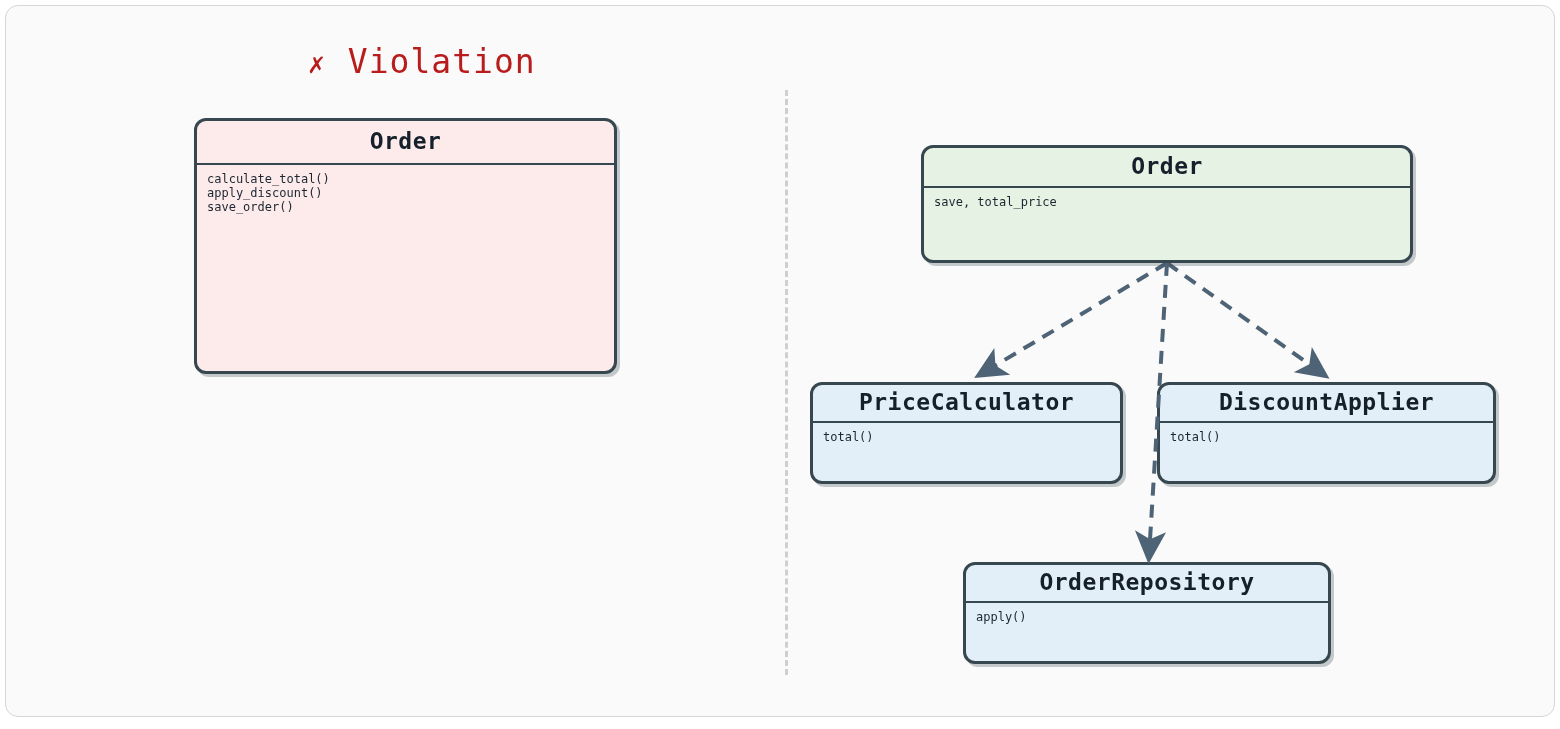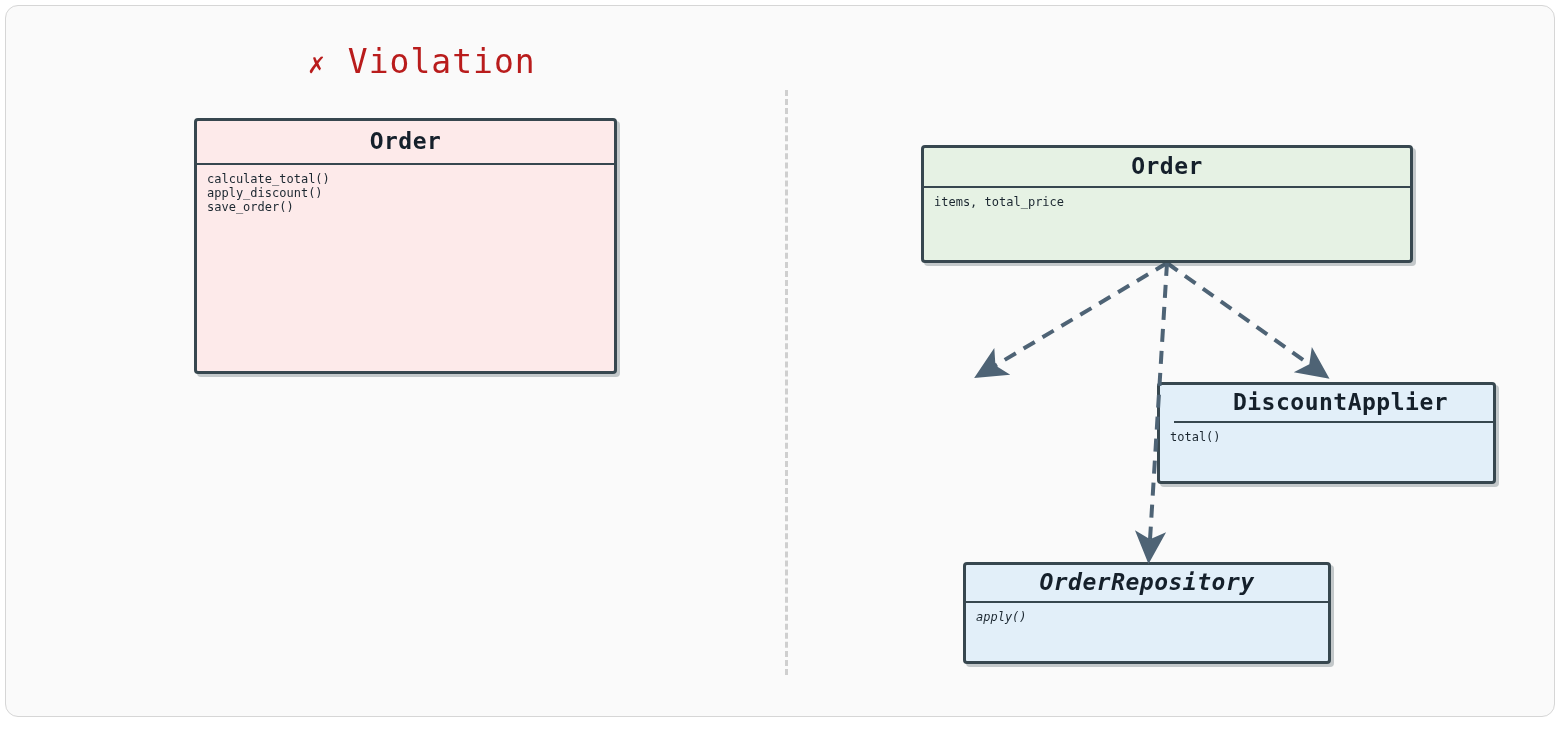--- a/index.html
+++ b/index.html
@@ -68,21 +68,21 @@
     width: 0;
     height: 585px;
     border-left: 3px dashed #cfcfcf;
   }
 
   
   .umlbox {
     position: absolute;
     box-sizing: border-box;
     border: 3px solid #37474f;
-    border-radius: 4px;
+    border-radius: 12px;
     box-shadow: 3px 3px 0 rgba(55,71,79,0.28);
     overflow: hidden;
   }
   .umlbox .title {
     box-sizing: border-box;
     width: 100%;
     text-align: center;
     font-weight: bold;
     font-size: 23px;
     color: #15202b;
@@ -116,24 +116,24 @@
   #box-order-correct .title { padding: 7px 0 8px 0; }
 
   #box-pricecalculator {
     left: 804px; top: 376px; width: 313px; height: 102px;
   }
   #box-pricecalculator .title { padding: 6px 0 7px 0; }
 
   #box-discountapplier {
     left: 1151px; top: 376px; width: 339px; height: 102px;
   }
-  #box-discountapplier .title { padding: 6px 0 7px 0; margin-left: 14px; }
+  #box-discountapplier .title { padding: 6px 0 7px 0; }
 
   #box-orderrepository {
-    left: 957px; top: 556px; width: 368px; height: 102px; font-style: italic;
+    left: 957px; top: 556px; width: 368px; height: 102px;
   }
   #box-orderrepository .title { padding: 6px 0 7px 0; }
 
   
   .arrows {
     position: absolute;
     left: 0; top: 0;
     width: 1560px;
     height: 729px;
     pointer-events: none;
@@ -169,23 +169,27 @@
 
     <div class="umlbox box-pink" id="box-order-violation">
       <div class="title">Order</div>
       <div class="members">calculate_total()
 apply_discount()
 save_order()</div>
     </div>
 
     <div class="umlbox box-green" id="box-order-correct">
       <div class="title">Order</div>
-      <div class="members">items, total_price</div>
-    </div>
-
+      <div class="members">save, total_price</div>
+    </div>
+
+    <div class="umlbox box-blue" id="box-pricecalculator">
+      <div class="title">PriceCalculator</div>
+      <div class="members">total()</div>
+    </div>
 
     <div class="umlbox box-blue" id="box-discountapplier">
       <div class="title">DiscountApplier</div>
       <div class="members">total()</div>
     </div>
 
     <svg class="arrows arrow-mid-layer" viewBox="0 0 1560 729" xmlns="http://www.w3.org/2000/svg">
       <defs>
         <marker id="ah2" markerWidth="9" markerHeight="9" refX="6.2" refY="4.5" orient="auto" markerUnits="strokeWidth">
           <path d="M0,0.6 L8.2,4.5 L0,8.4 L2,4.5 Z" fill="#4e6375"></path>

